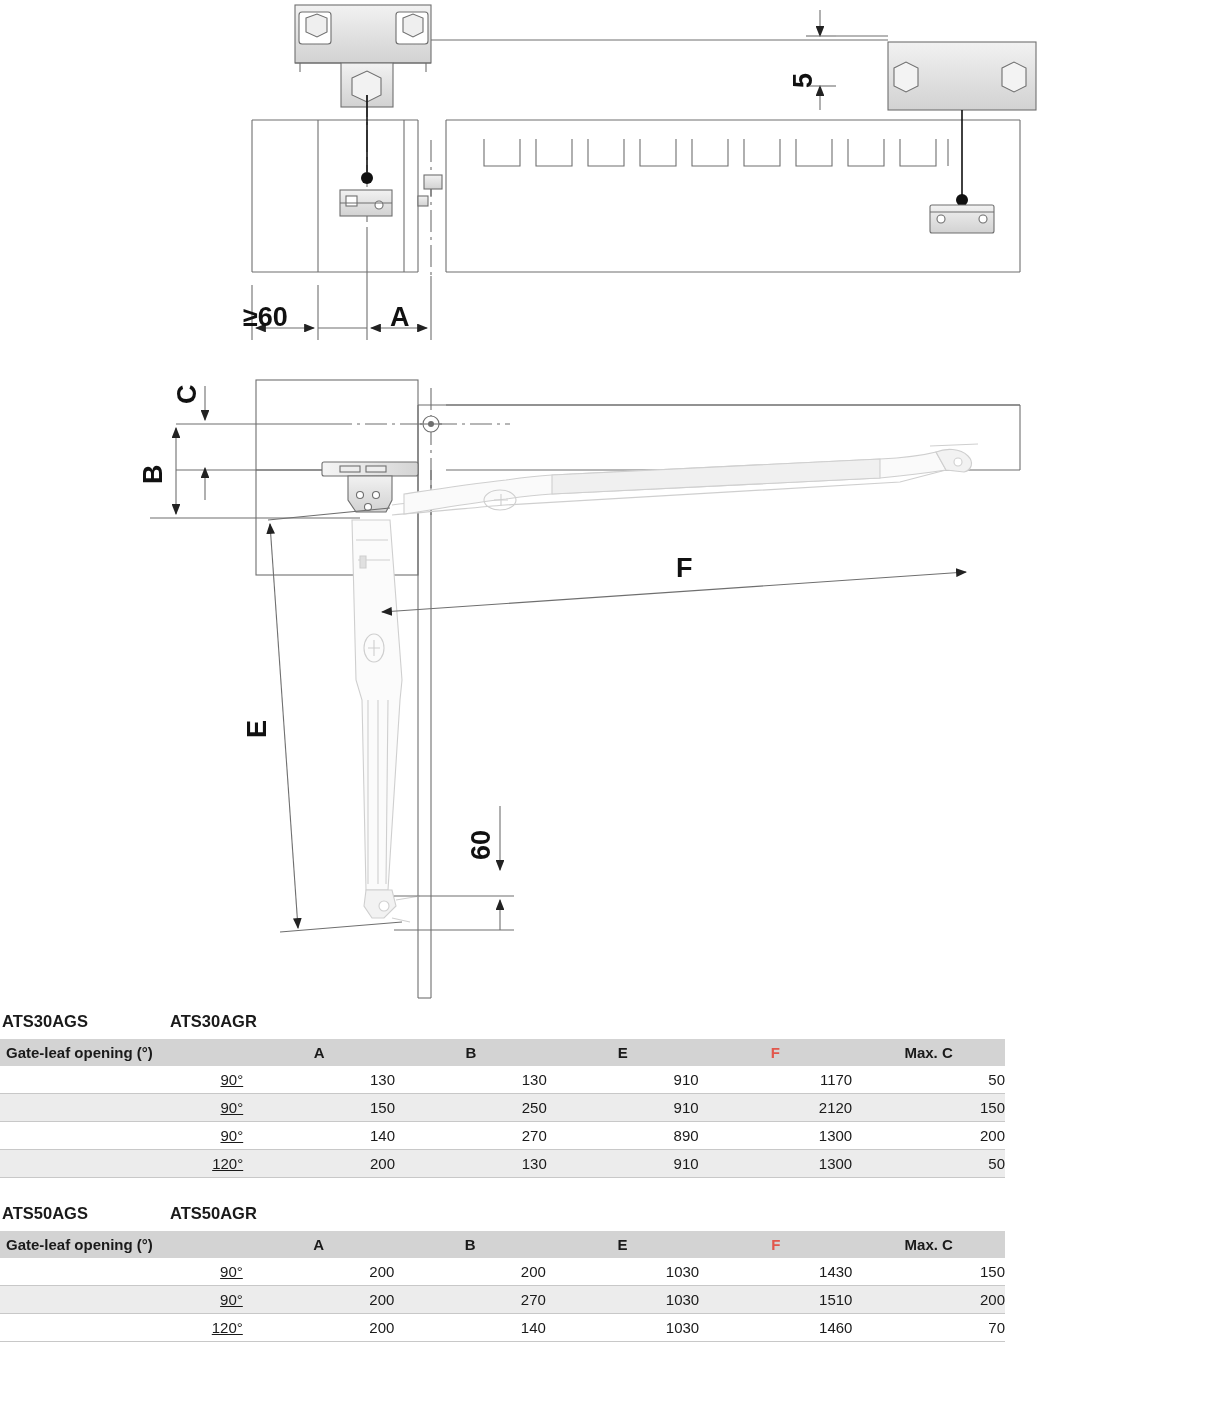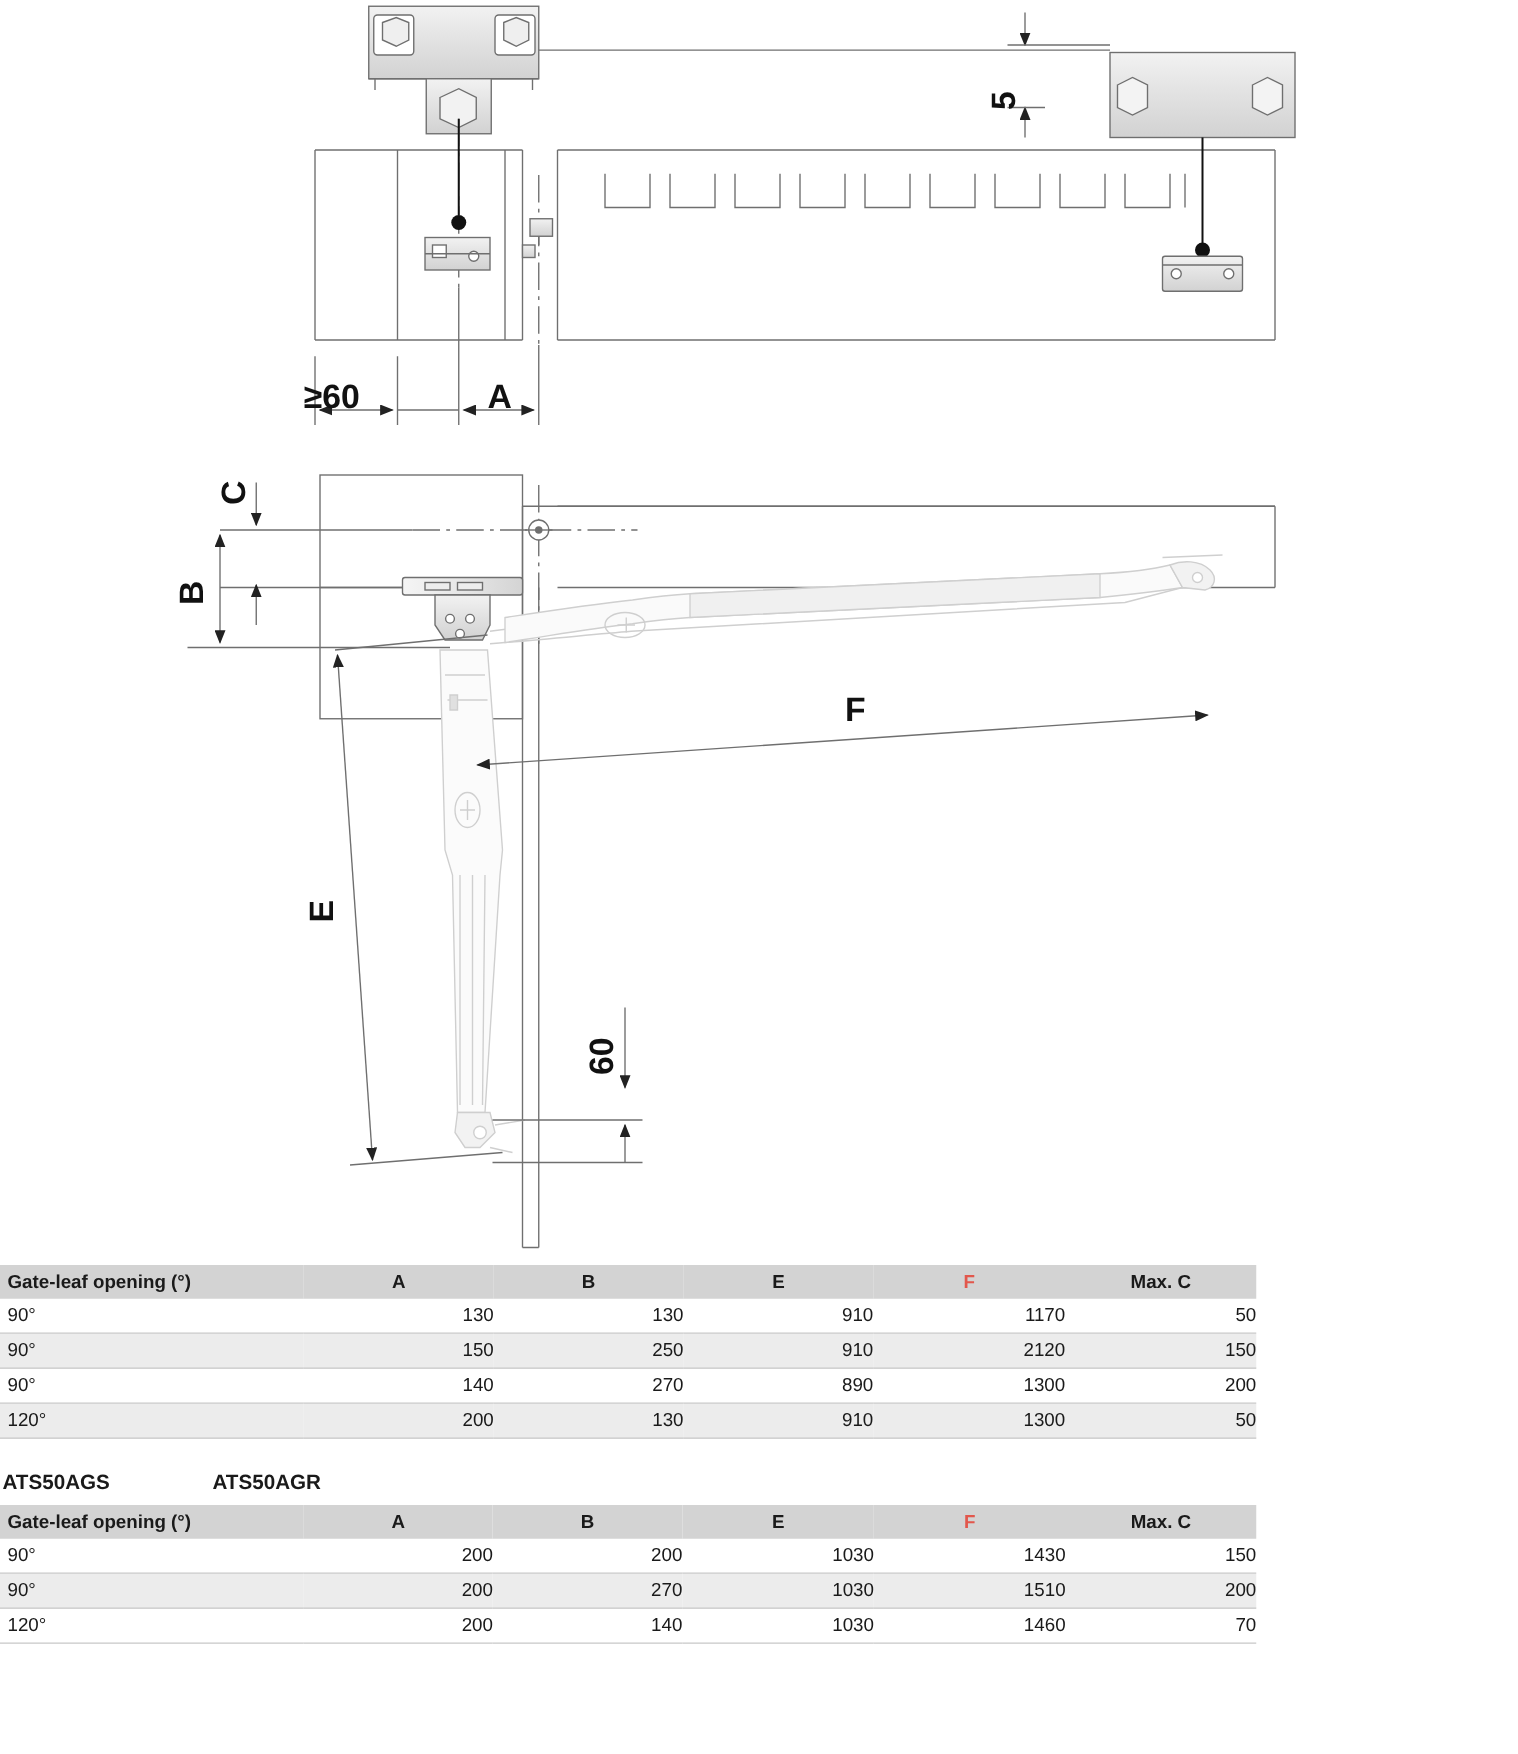--- a/index.html
+++ b/index.html
@@ -61,22 +61,23 @@
     padding-left: 6px;
   }
   table.spec thead th.f-col { color: #e2574c; }
   table.spec tbody td {
     padding: 5px 0 5px 0;
     text-align: right;
     border-bottom: 1px solid #c8c8c8;
     color: #1a1a1a;
   }
   table.spec tbody td.first {
-    text-align: left;
+    text-align: right;
     padding-left: 6px;
+    text-decoration: underline;
   }
   table.spec tbody tr.alt td {
     background: #ececec;
   }
   .col-label { width: 290px; }
   .col-a { width: 185px; }
   .col-b { width: 185px; }
   .col-e { width: 185px; }
   .col-f { width: 185px; }
   .col-c { width: 184px; }
@@ -303,20 +304,24 @@
     <text x="162" y="484" font-size="27" font-weight="bold" transform="rotate(-90 162 484)">B</text>
     <text x="266" y="738" font-size="27" font-weight="bold" transform="rotate(-90 266 738)">E</text>
     <text x="676" y="577" font-size="27" font-weight="bold">F</text>
     <text x="490" y="860" font-size="27" font-weight="bold" transform="rotate(-90 490 860)">60</text>
   </g>
 </svg>
 </div>
 
 <div class="tables">
 
+  <div class="model-row">
+    <span class="m1">ATS30AGS</span>
+    <span class="m2">ATS30AGR</span>
+  </div>
 
   <table class="spec">
     <thead>
       <tr>
         <th class="first col-label">Gate-leaf opening (°)</th>
         <th class="col-a">A</th>
         <th class="col-b">B</th>
         <th class="col-e">E</th>
         <th class="col-f f-col">F</th>
         <th class="col-c">Max. C</th>

